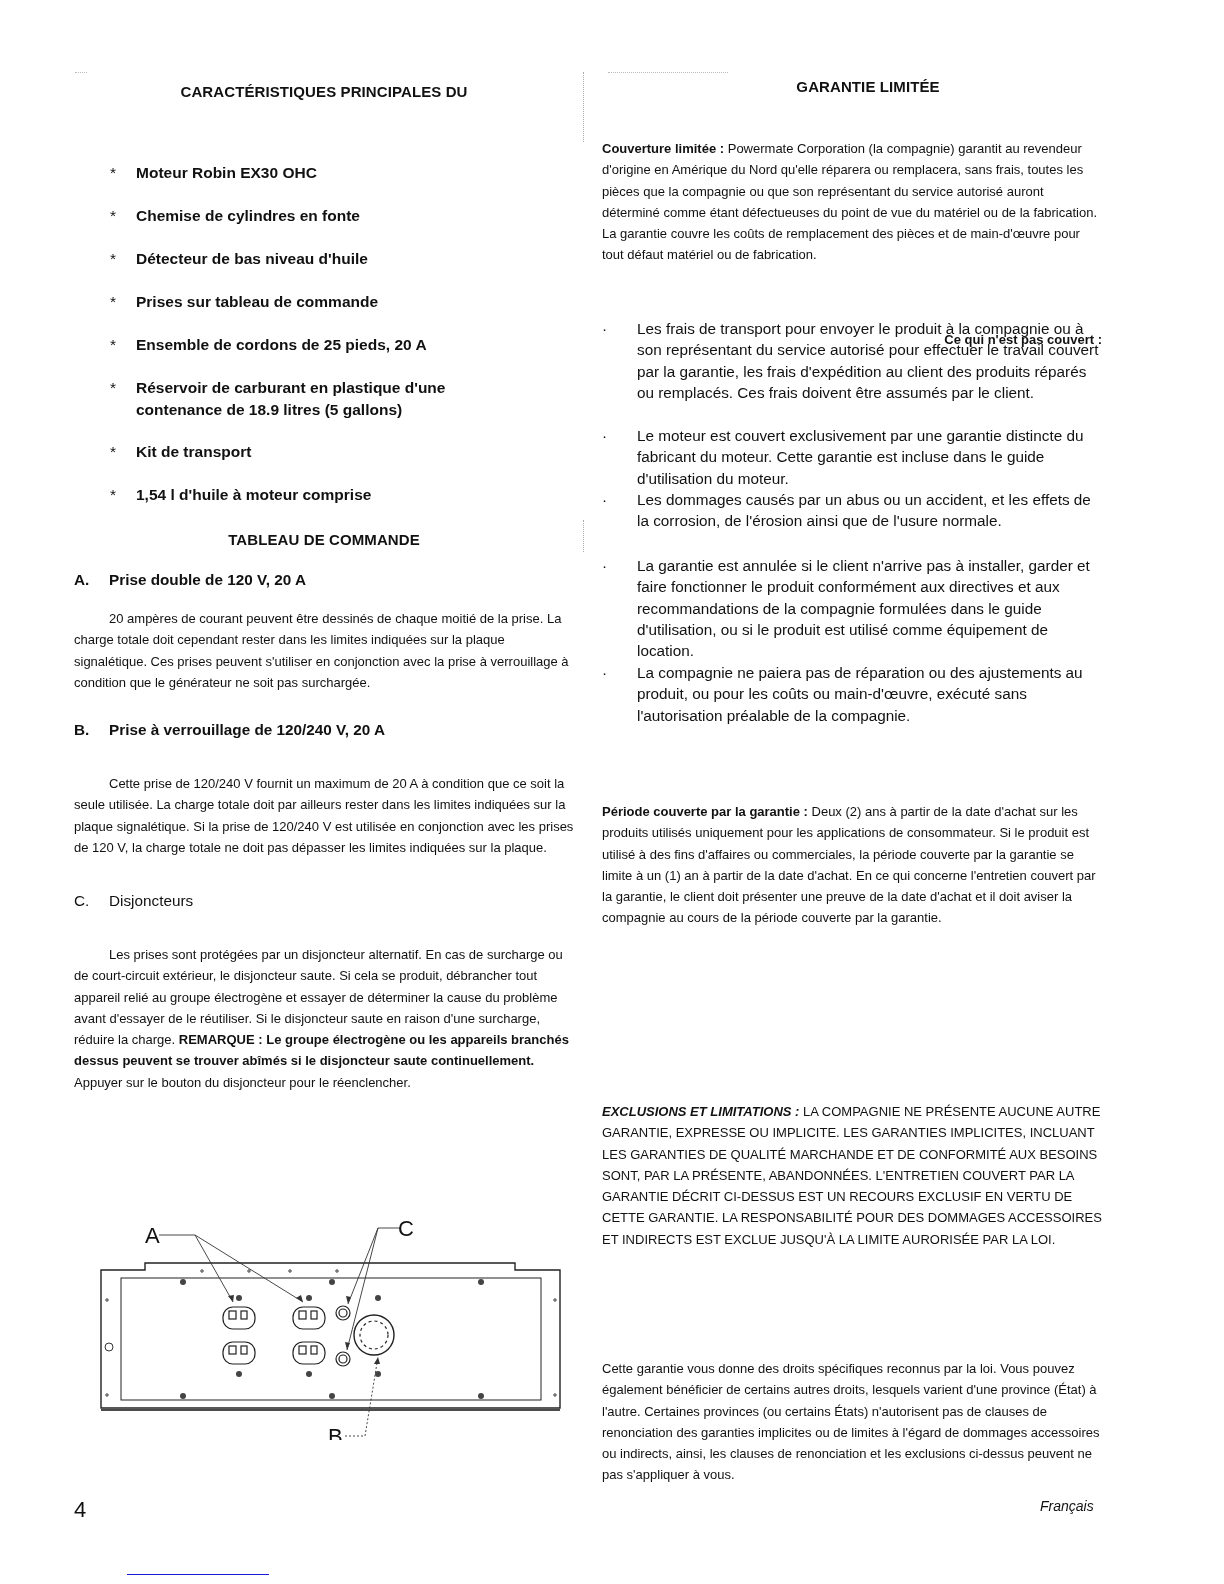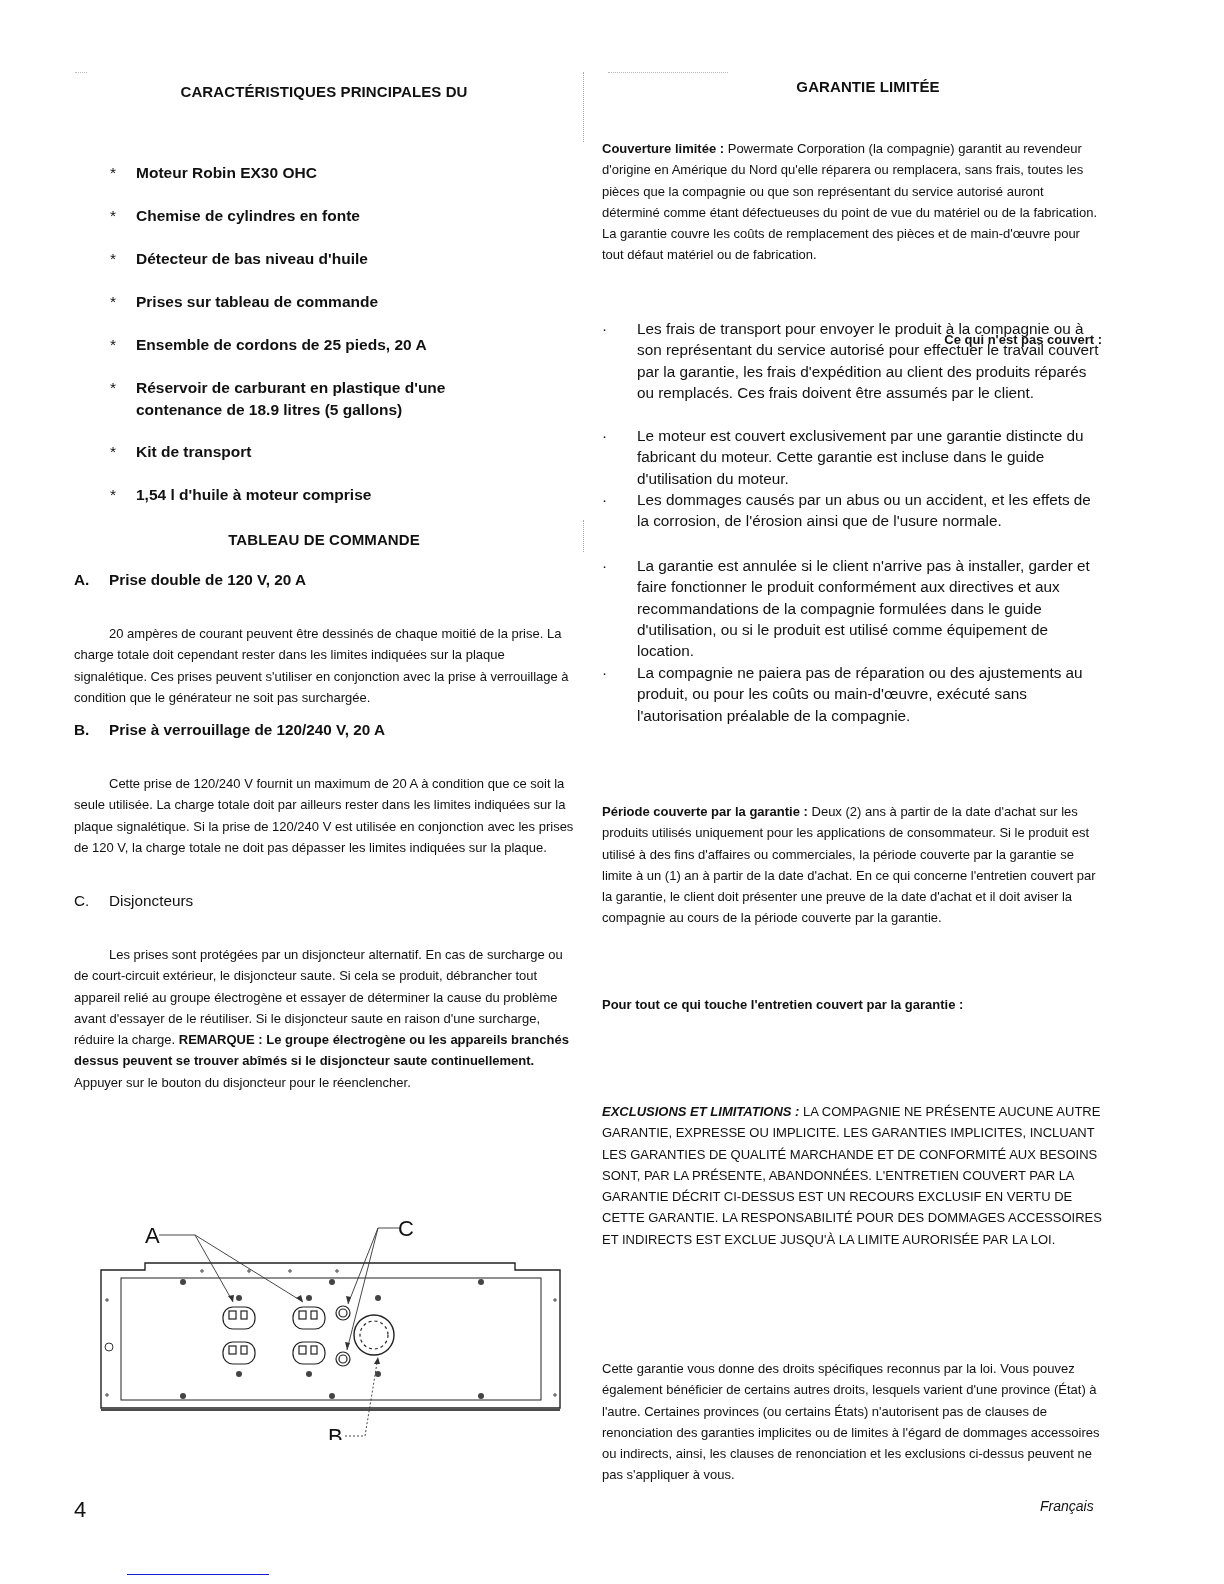--- a/index.html
+++ b/index.html
@@ -74,21 +74,21 @@
     <span class="star">*</span>
     <span class="txt">1,54 l d'huile à moteur comprise</span>
   </div>
 
   <div class="h1" style="top:526px; left:0; width:500px;">TABLEAU DE COMMANDE</div>
 
   <div class="sub" style="top:569px;">
     <span class="let">A.</span>
     <span class="t">Prise double de 120 V, 20 A</span>
   </div>
-  <div class="p" style="top:591px;"><span class="indent"></span><span>20 ampères de courant peuvent être dessinés de chaque moitié de la prise. La charge totale doit cependant rester dans les limites indiquées sur la plaque signalétique. Ces prises peuvent s'utiliser en conjonction avec la prise à verrouillage à condition que le générateur ne soit pas surchargée.</span></div>
+  <div class="p" style="top:576px;"><span class="indent"></span><span>20 ampères de courant peuvent être dessinés de chaque moitié de la prise. La charge totale doit cependant rester dans les limites indiquées sur la plaque signalétique. Ces prises peuvent s'utiliser en conjonction avec la prise à verrouillage à condition que le générateur ne soit pas surchargée.</span></div>
 
   <div class="sub" style="top:719px;">
     <span class="let">B.</span>
     <span class="t">Prise à verrouillage de 120/240 V, 20 A</span>
   </div>
   <div class="p" style="top:741px;"><span class="indent"></span><span>Cette prise de 120/240 V fournit un maximum de 20 A à condition que ce soit la seule utilisée. La charge totale doit par ailleurs rester dans les limites indiquées sur la plaque signalétique. Si la prise de 120/240 V est utilisée en conjonction avec les prises de 120 V, la charge totale ne doit pas dépasser les limites indiquées sur la plaque.</span></div>
 
   <div class="sub" style="top:890px;">
     <span class="let" style="font-weight:normal;">C.</span>
     <span class="t" style="font-weight:normal;">Disjoncteurs</span>
@@ -197,21 +197,20 @@
     <span class="bt">La garantie est annulée si le client n'arrive pas à installer, garder et faire fonctionner le produit conformément aux directives et aux recommandations de la compagnie formulées dans le guide d'utilisation, ou si le produit est utilisé comme équipement de location.</span>
   </div>
   <div class="bul" style="top:662px;">
     <span class="dot">·</span>
     <span class="bt">La compagnie ne paiera pas de réparation ou des ajustements au produit, ou pour les coûts ou main-d'œuvre, exécuté sans l'autorisation préalable de la compagnie.</span>
   </div>
 
   <div class="p" style="top:769px;"><b>Période couverte par la garantie :</b><span> Deux (2) ans à partir de la date d'achat sur les produits utilisés uniquement pour les applications de consommateur. Si le produit est utilisé à des fins d'affaires ou commerciales, la période couverte par la garantie se limite à un (1) an à partir de la date d'achat. En ce qui concerne l'entretien couvert par la garantie, le client doit présenter une preuve de la date d'achat et il doit aviser la compagnie au cours de la période couverte par la garantie.</span></div>
 
   <div class="p" style="top:962px; font-weight:bold;">
-    <div>Pour tout ce qui touche l'entretien couvert par la garantie :</div>
   </div>
 
   <div class="p" style="top:1069px;"><b style="font-style:italic;">EXCLUSIONS ET LIMITATIONS :</b><span> LA COMPAGNIE NE PRÉSENTE AUCUNE AUTRE GARANTIE, EXPRESSE OU IMPLICITE. LES GARANTIES IMPLICITES, INCLUANT LES GARANTIES DE QUALITÉ MARCHANDE ET DE CONFORMITÉ AUX BESOINS SONT, PAR LA PRÉSENTE, ABANDONNÉES. L'ENTRETIEN COUVERT PAR LA GARANTIE DÉCRIT CI-DESSUS EST UN RECOURS EXCLUSIF EN VERTU DE CETTE GARANTIE. LA RESPONSABILITÉ POUR DES DOMMAGES ACCESSOIRES ET INDIRECTS EST EXCLUE JUSQU'À LA LIMITE AURORISÉE PAR LA LOI.</span></div>
 
   <div class="p" style="top:1326px;"><span>Cette garantie vous donne des droits spécifiques reconnus par la loi. Vous pouvez également bénéficier de certains autres droits, lesquels varient d'une province (État) à l'autre. Certaines provinces (ou certains États) n'autorisent pas de clauses de renonciation des garanties implicites ou de limites à l'égard de dommages accessoires ou indirects, ainsi, les clauses de renonciation et les exclusions ci-dessus peuvent ne pas s'appliquer à vous.</span></div>
 </div>
 
 <div id="page-num">4</div>
 <div id="lang">Français</div>
 <div id="blue-line"></div>

